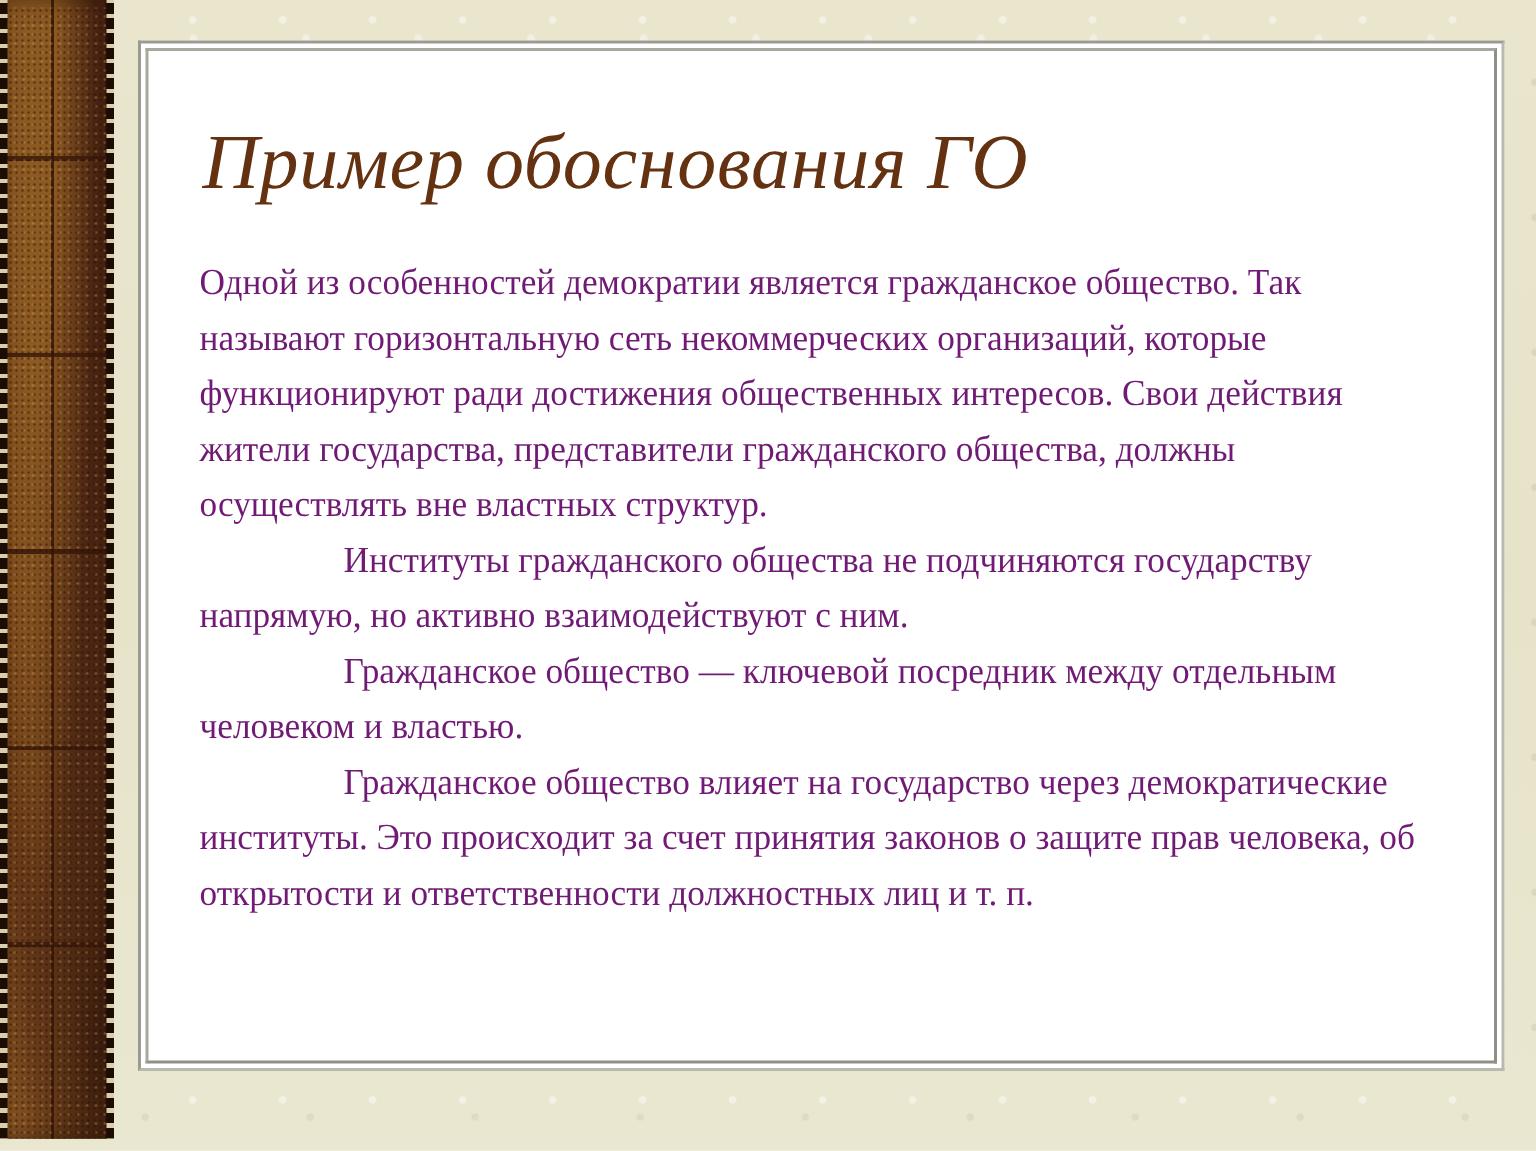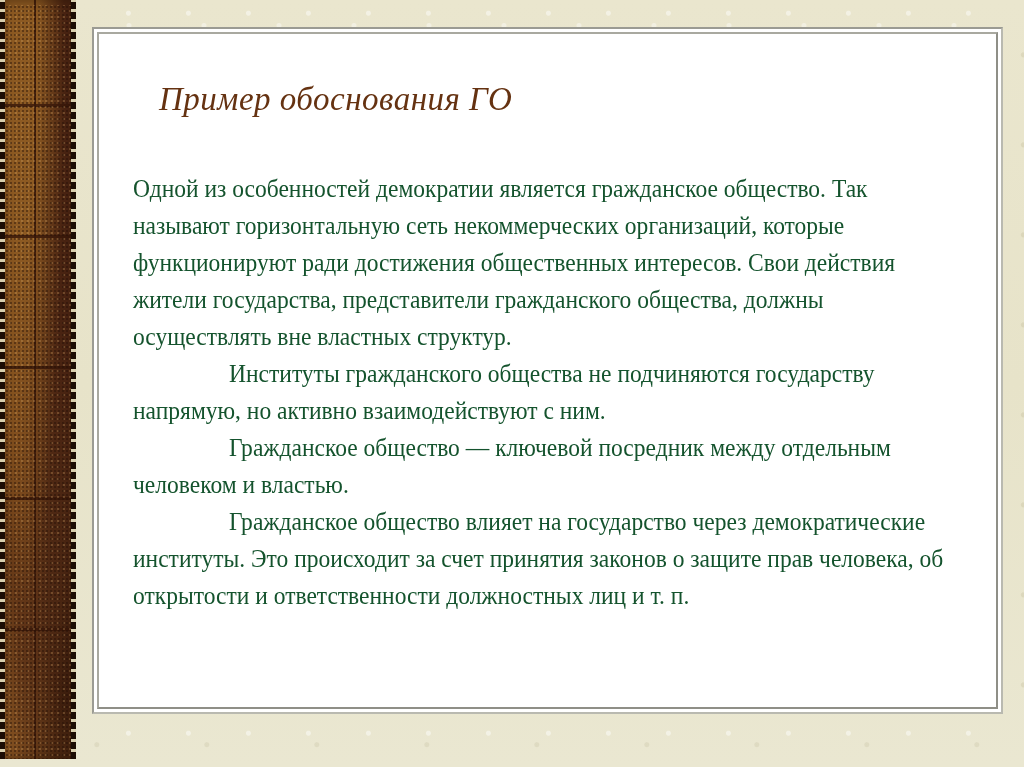--- a/index.html
+++ b/index.html
@@ -109,38 +109,37 @@
 
   
   .slide-title {
     position: absolute;
     left: 36px;
     top: 48px;
     width: 840px;
     font-family: "Liberation Serif", "DejaVu Serif", serif;
     font-style: italic;
     font-weight: 400;
-    font-size: 33px;
+    font-size: 52px;
     line-height: 1.05;
     color: #653211;
     letter-spacing: 0.5px;
     white-space: nowrap;
-    margin-left: 24px;
   }
 
   
   .body-block {
     position: absolute;
     left: 34px;
     top: 136px;
     width: 845px;
     font-family: "Liberation Serif", "DejaVu Serif", serif;
     font-size: 24.5px;
     line-height: 37px;
-    color: #14532d;
+    color: #701a75;
     text-align: left;
   }
   .body-block p {
     margin: 0 0 0 0;
     transform: scaleX(0.96);
     transform-origin: left center;
   }
   .body-block p.indent {
     text-indent: 100px;
   }

